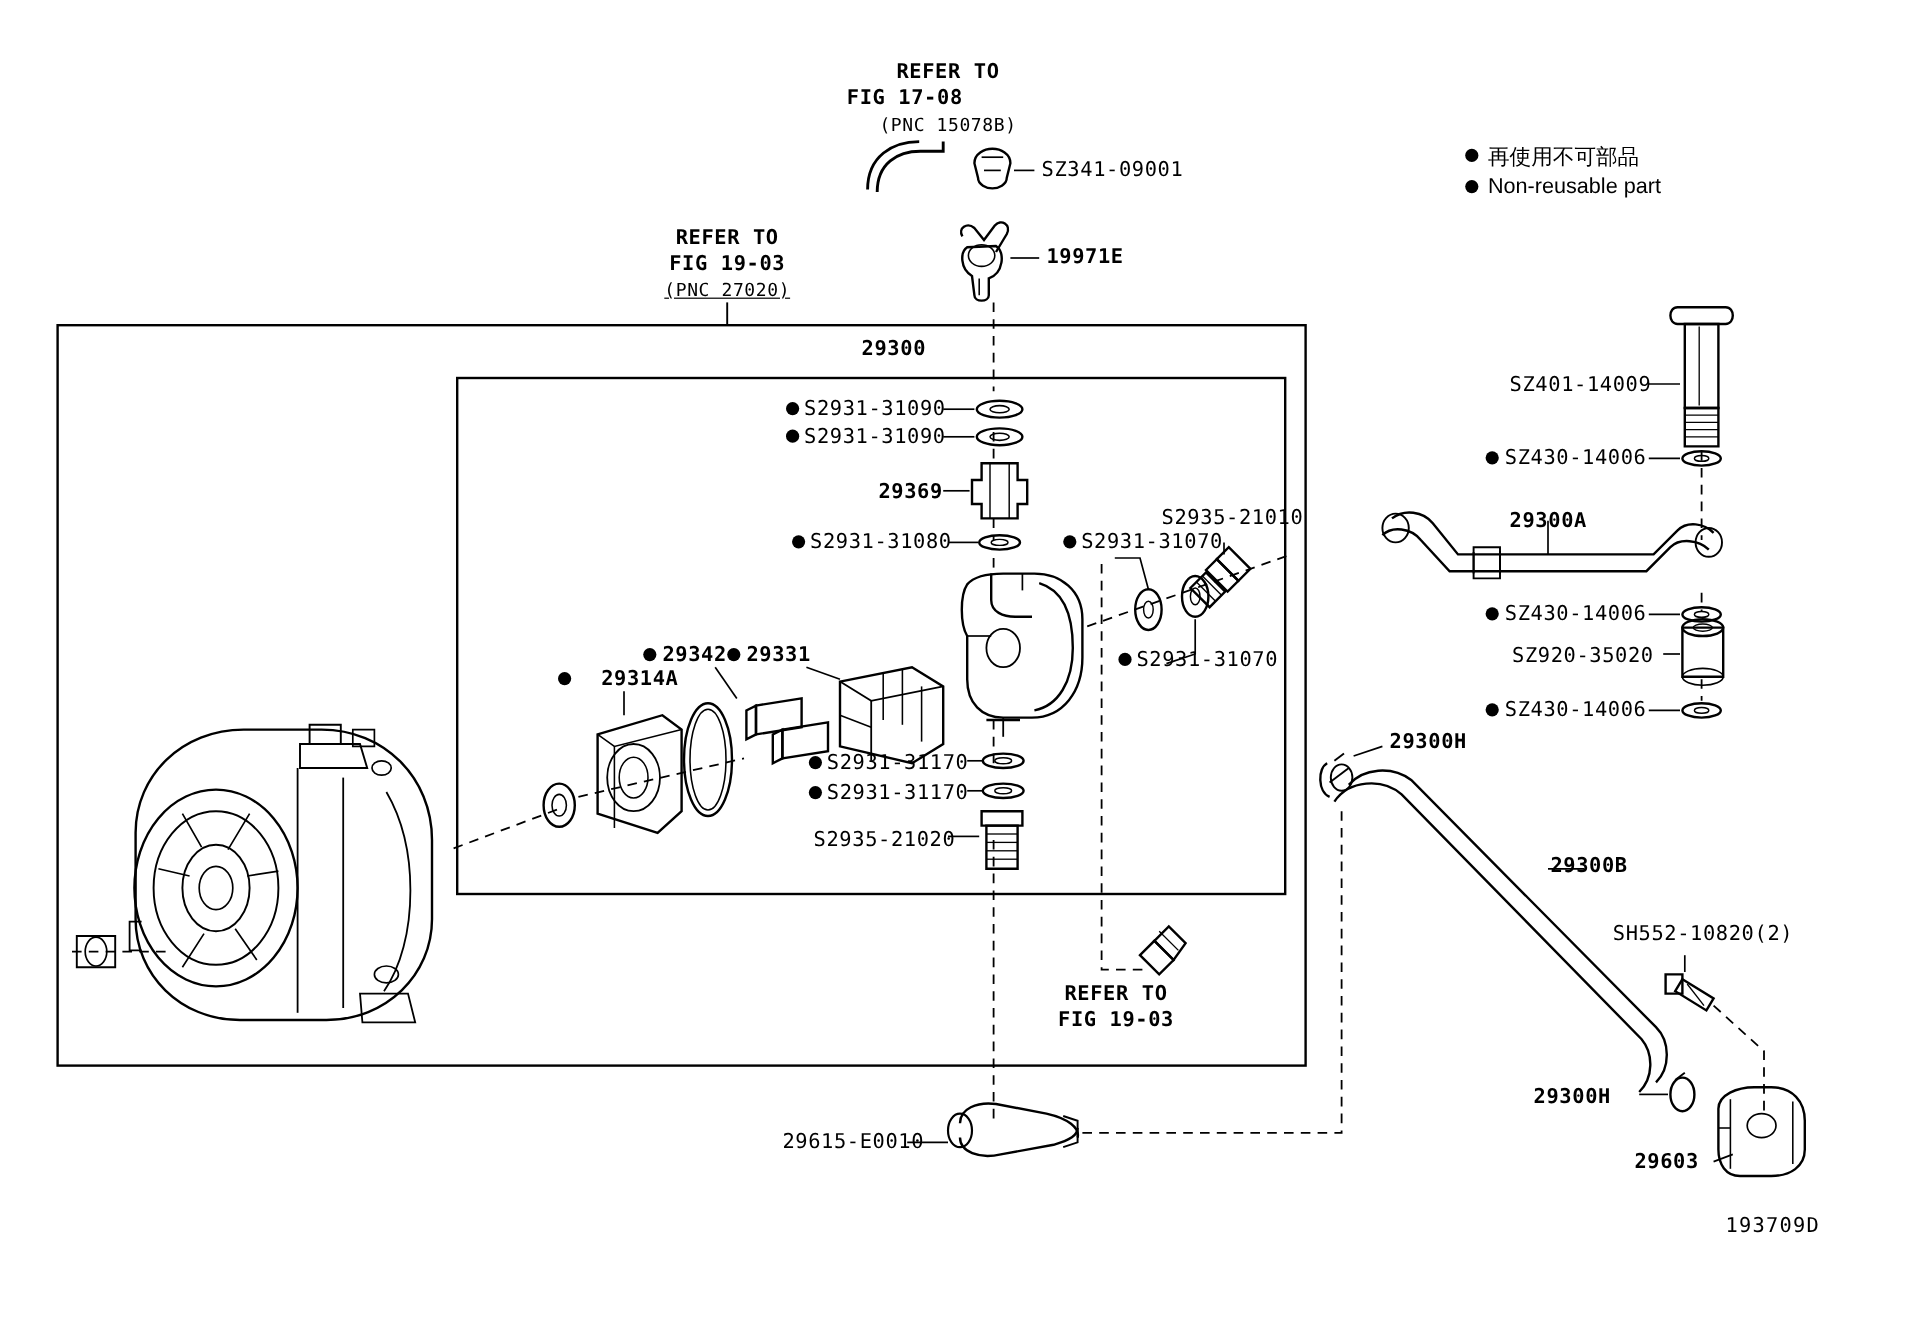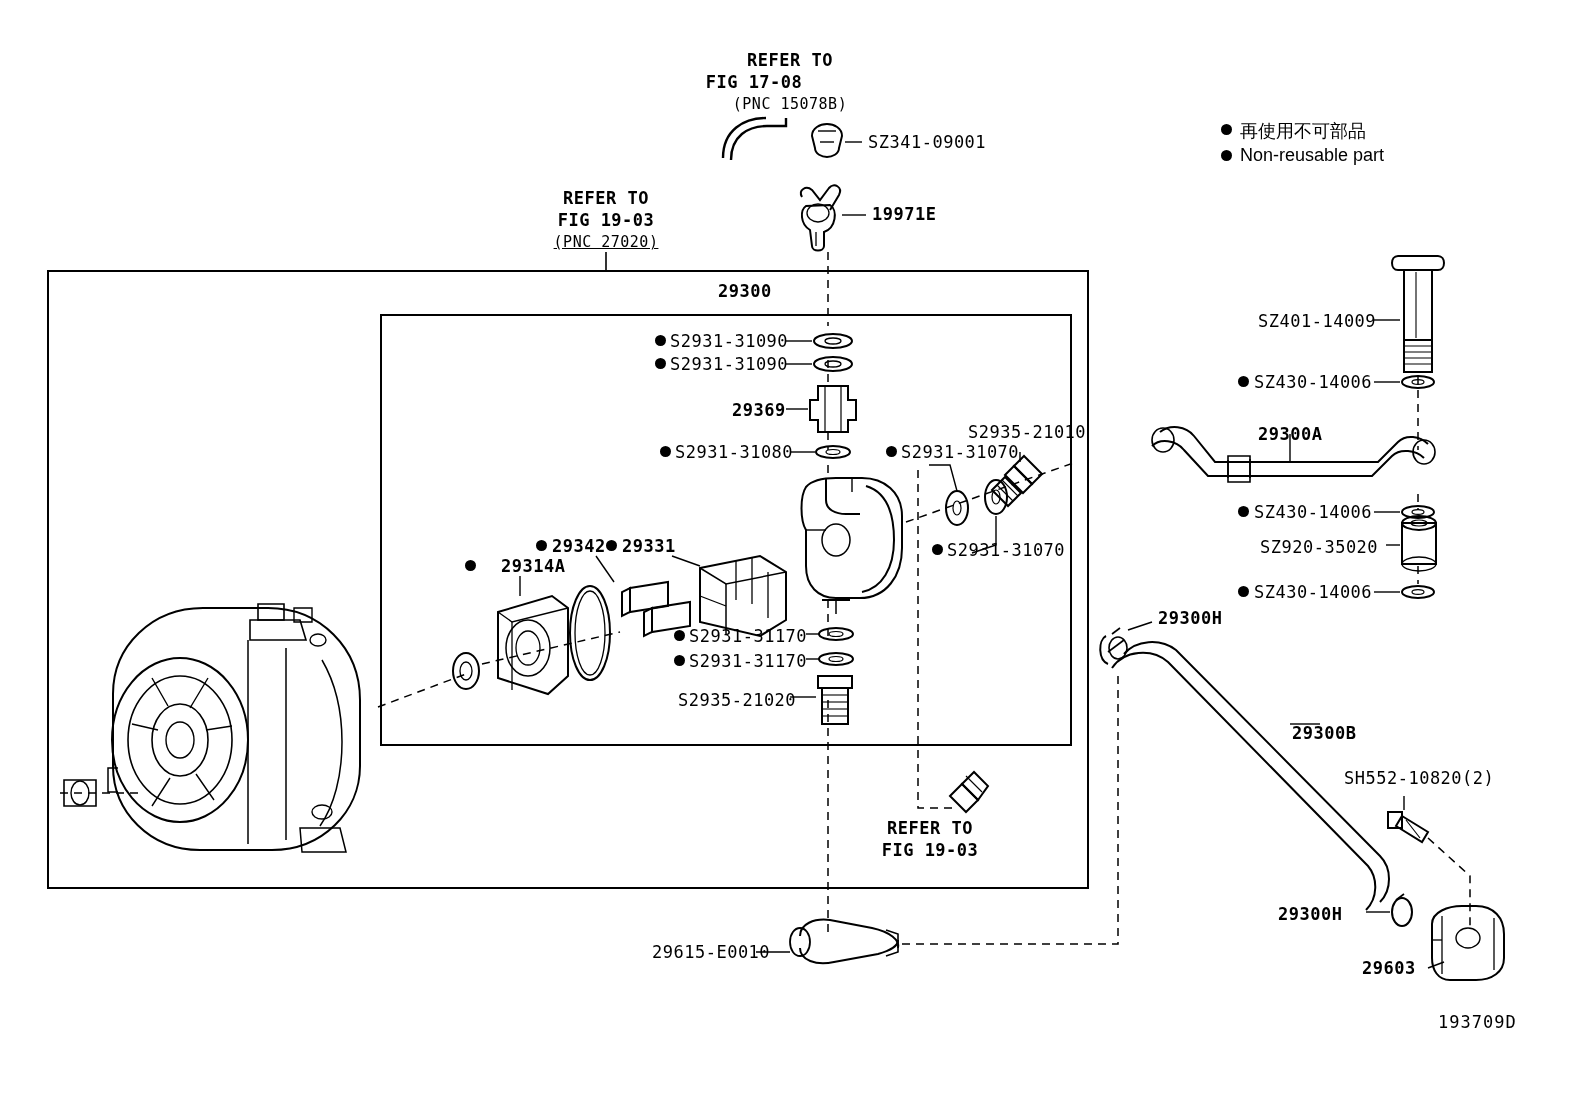--- a/index.html
+++ b/index.html
@@ -401,21 +401,21 @@
 
   <div class="dot" style="left:1238px; top:506px;"></div>
   <div class="lbl" style="left:1254px; top:502px;">SZ430-14006</div>
 
   <div class="lbl" style="left:1260px; top:537px;">SZ920-35020</div>
 
   <div class="dot" style="left:1238px; top:586px;"></div>
   <div class="lbl" style="left:1254px; top:582px;">SZ430-14006</div>
 
   <div class="lbl bold" style="left:1158px; top:608px;">29300H</div>
-  <div class="lbl bold" style="left:1292px; top:712px;margin-top:11px;">29300B</div>
+  <div class="lbl bold" style="left:1292px; top:712px;">29300B</div>
   <div class="lbl" style="left:1344px; top:768px;">SH552-10820(2)</div>
   <div class="lbl bold" style="left:1278px; top:904px;">29300H</div>
   <div class="lbl bold" style="left:1362px; top:958px;text-align:center;">29603</div>
 
   <div class="lbl" style="left:652px; top:942px;">29615-E0010</div>
 
   <div class="code-id" style="left:1438px; top:1012px;">193709D</div>
 
 </div>
 

